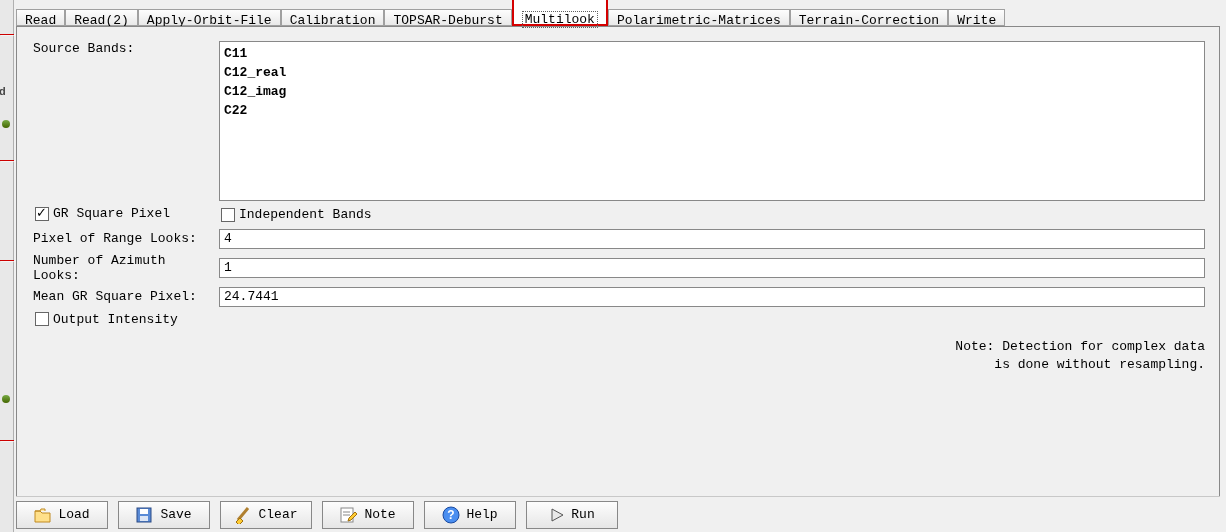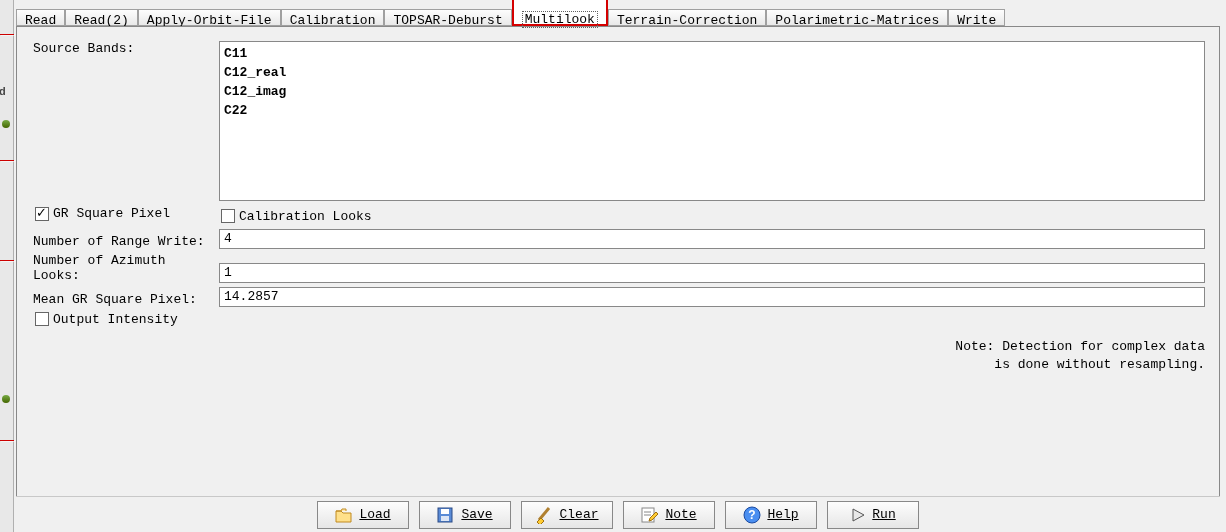--- a/index.html
+++ b/index.html
@@ -57,21 +57,21 @@
   }
   .tab.active span { border: 1px dotted #606060; padding: 0 2px; }
 
   .panel {
     position: absolute;
     left: 16px; top: 26px; right: 6px; bottom: 28px;
     border: 1px solid #888;
     background: #f0f0f0;
     padding: 14px;
   }
-  .row { display: flex; align-items: flex-end; margin-bottom: 4px; }
+  .row { display: flex; align-items: center; margin-bottom: 4px; }
   .label-col { width: 188px; padding-left: 2px; }
   .listbox {
     flex: 1;
     height: 160px;
     border: 1px solid #888;
     background: #fff;
     padding: 2px 4px;
     line-height: 19px;
     overflow: hidden;
     font-weight: bold;
@@ -105,24 +105,23 @@
     margin-top: 8px;
     line-height: 18px;
     white-space: pre-line;
     text-align: right;
   }
 
   .buttonbar {
     position: absolute;
     left: 16px; right: 6px; bottom: 2px; height: 34px;
     border-top: 1px solid #c8c8c8;
-    display: flex; justify-content: center; align-items: center; gap: 10px;
+    display: flex; align-items: center; gap: 10px;
     background: #f0f0f0;
     padding-top: 2px;
-    text-decoration: underline;
   }
   .btn {
     width: 92px; height: 28px;
     border: 1px solid #888;
     background: linear-gradient(#fdfdfd,#e6e6e6);
     display: inline-flex; align-items: center; justify-content: center; gap: 6px;
     font-family: "Courier New", Courier, monospace;
     font-size: 13px; cursor: default;
   }
   .btn svg { flex-shrink: 0; }
@@ -140,22 +139,22 @@
   <span class="redline" style="top:440px"></span>
 </div>
 
 <div class="tabbar">
   <div class="tab"><span>Read</span></div>
   <div class="tab"><span>Read(2)</span></div>
   <div class="tab"><span>Apply-Orbit-File</span></div>
   <div class="tab"><span>Calibration</span></div>
   <div class="tab"><span>TOPSAR-Deburst</span></div>
   <div class="tab active"><span>Multilook</span></div>
+  <div class="tab"><span>Polarimetric-Matrices</span></div>
   <div class="tab"><span>Terrain-Correction</span></div>
-  <div class="tab"><span>Polarimetric-Matrices</span></div>
   <div class="tab"><span>Write</span></div>
 </div>
 
 <div class="panel">
 
   <div class="row" style="align-items:flex-start">
     <div class="label-col">Source Bands:</div>
     <div class="listbox">
       <div>C11</div>
       <div>C12_real</div>
@@ -166,37 +165,37 @@
 
   <div class="row" style="margin-top:4px">
     <div class="label-col">
       <label class="chkwrap">
         <span class="chkbox checked"></span>
         <span>GR Square Pixel</span>
       </label>
     </div>
     <label class="chkwrap">
       <span class="chkbox"></span>
-      <span>Calibration Looks</span>
+      <span>Independent Bands</span>
     </label>
   </div>
 
   <div class="row">
-    <div class="label-col">Number of Range Write:</div>
+    <div class="label-col">Pixel of Range Looks:</div>
     <div class="txtinput">4</div>
   </div>
 
   <div class="row">
     <div class="label-col">Number of Azimuth Looks:</div>
     <div class="txtinput">1</div>
   </div>
 
   <div class="row">
     <div class="label-col">Mean GR Square Pixel:</div>
-    <div class="txtinput">14.2857</div>
+    <div class="txtinput">24.7441</div>
   </div>
 
   <div class="row">
     <div class="label-col">
       <label class="chkwrap">
         <span class="chkbox"></span>
         <span>Output Intensity</span>
       </label>
     </div>
   </div>

